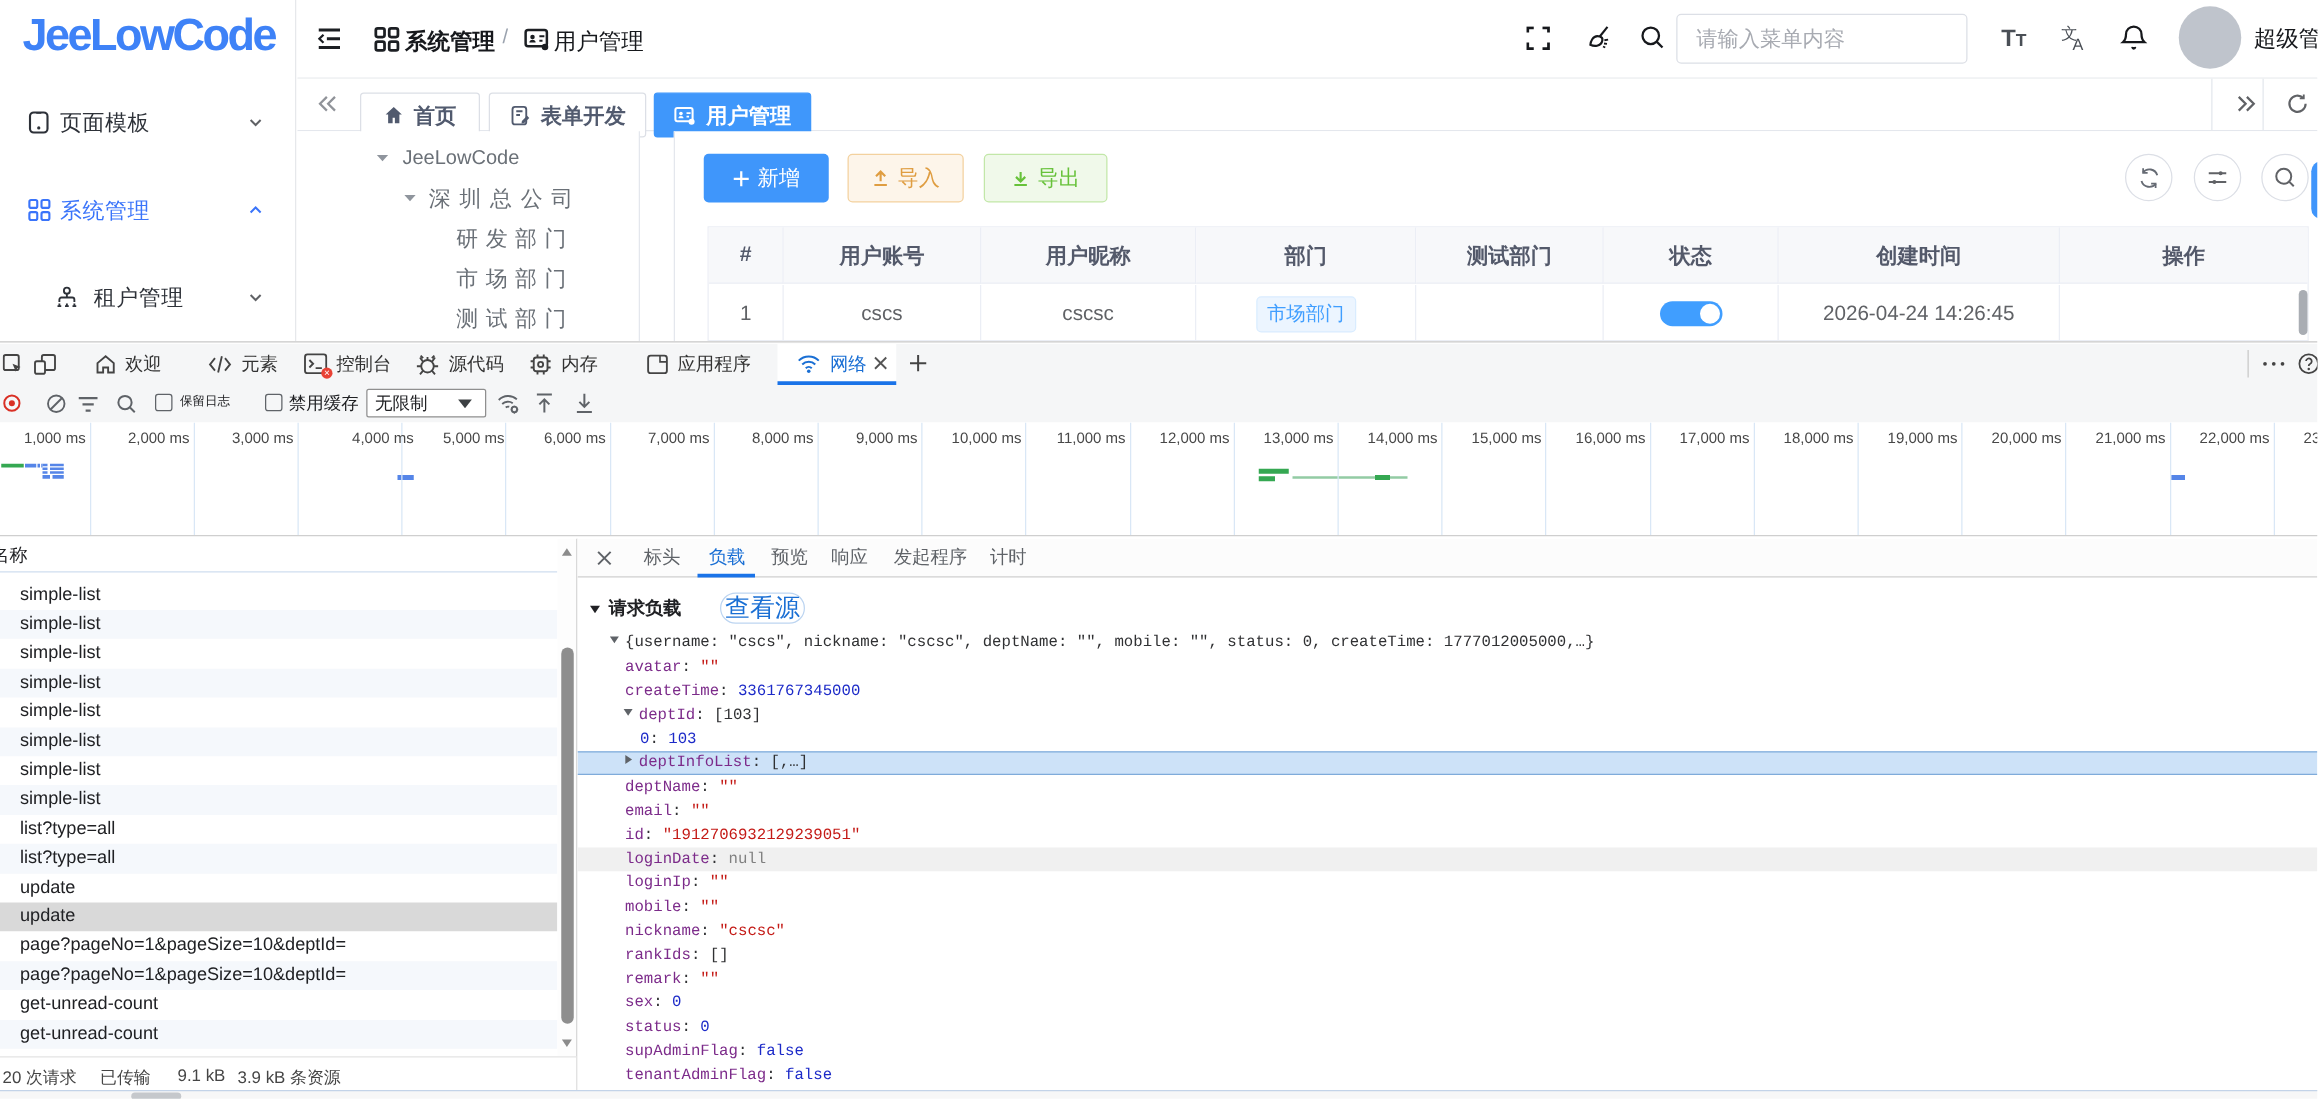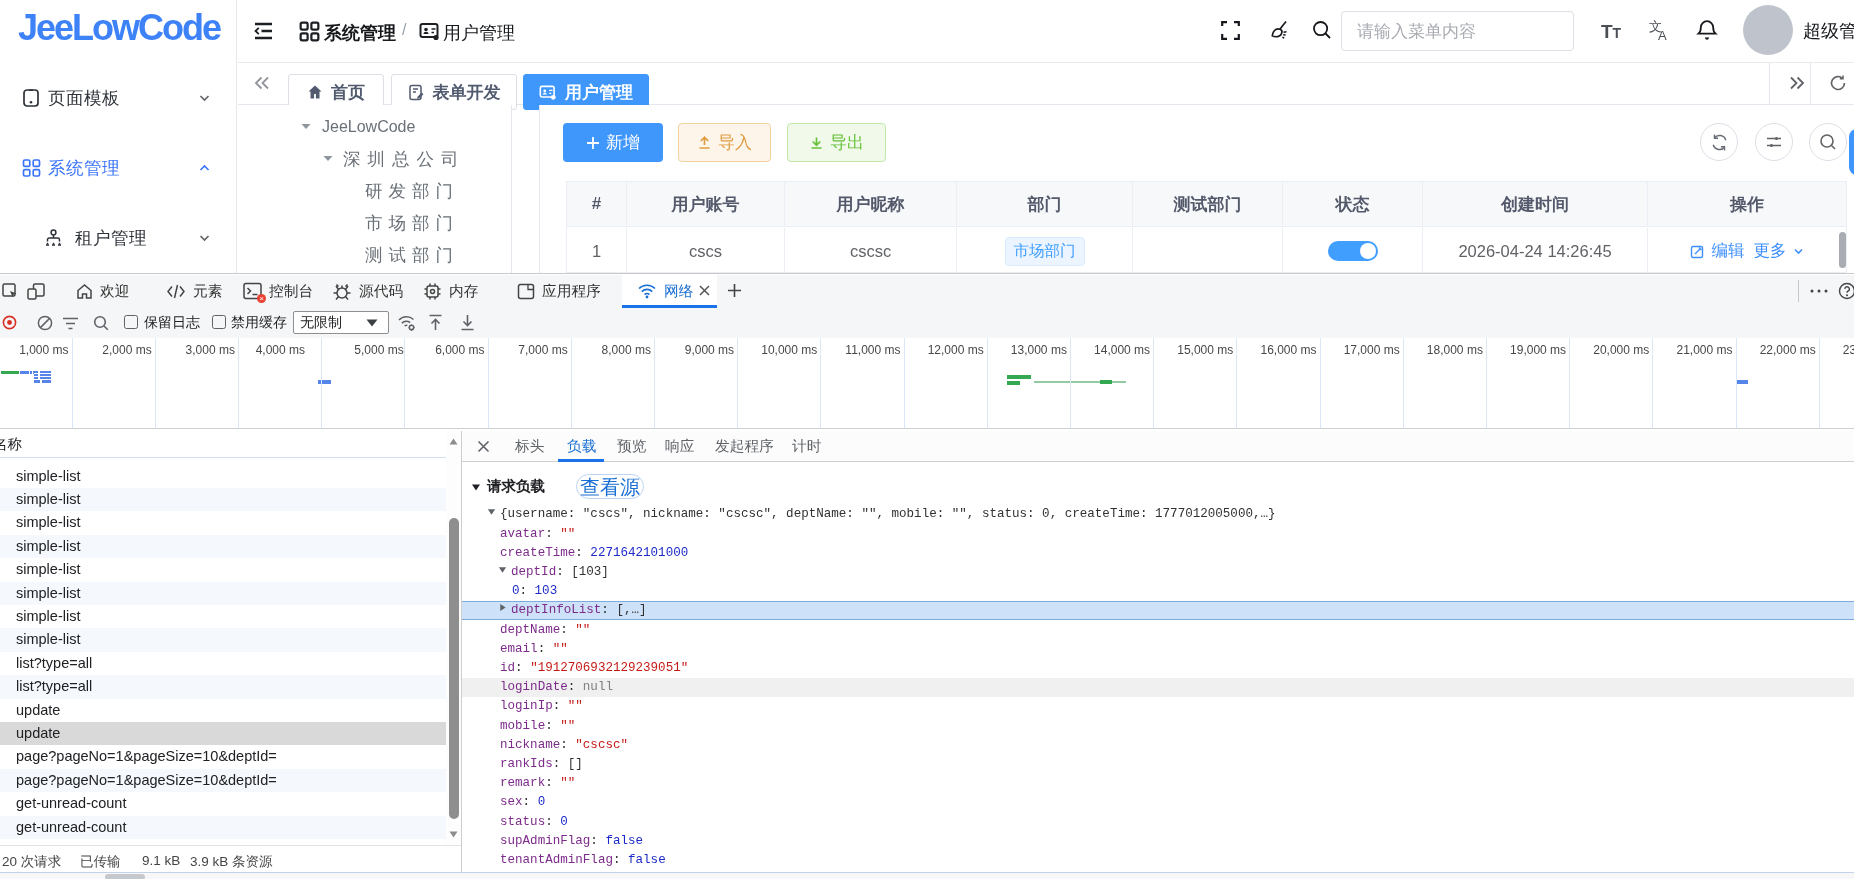--- a/index.html
+++ b/index.html
@@ -289,26 +289,20 @@
     <div class="td" style="left:390px;width:176px;">
         <span style="background:#ecf5ff;border:1px solid #d9ecff;border-radius:4px;color:#409eff;font-size:15.5px;padding:3px 8px;">市场部门</span>
       </div>
     <div class="td" style="left:566px;width:150px;"></div>
     <div class="td" style="left:716px;width:140px;">
         <span style="display:inline-block;width:50px;height:20px;background:#409eff;border-radius:10px;position:relative;">
           <span style="position:absolute;right:2px;top:2px;width:16px;height:16px;background:#fff;border-radius:50%;"></span>
         </span>
       </div>
     <div class="td" style="left:856px;width:225px;">2026-04-24 14:26:45</div>
-    <div class="td" style="left:1081px;width:198px;border-right:none;color:#3d8ffd;gap:6px;"><svg width="15" height="15" viewBox="0 0 15 15" fill="none" stroke="#3d8ffd" stroke-width="1.4">
-          <rect x="1.5" y="2.5" width="11" height="11" rx="1.5"></rect>
-          <path d="M5 10l5.5-5.5M9 3.5L11.5 6"></path>
-        </svg>编辑&nbsp; 更多<svg width="11" height="11" viewBox="0 0 11 11" fill="none" stroke="#3d8ffd" stroke-width="1.6">
-          <path d="M2 3.5l3.5 3.5L9 3.5"></path>
-        </svg></div>
   </div>
   <div class="abs" style="left:1299px;top:127px;width:7px;height:36px;background:#a9adb3;border-radius:4px;"></div>
   <div class="abs" style="left:1309px;top:24px;width:8px;height:46px;background:#3f95fb;border-radius:9px 0 0 9px;"></div>
 </div>
 
 <div id="devtools" class="abs">
 <div id="dt-tabs" class="abs">
   <span class="abs" style="left:2px;top:8px;">
         <svg width="17" height="17" viewBox="0 0 17 17" fill="none" stroke="#444" stroke-width="1.5">
           <rect x="1" y="1" width="12" height="12" rx="1.5"></rect>
@@ -397,21 +391,21 @@
           <path d="M1 1.5h15M4 6.5h9M6.5 11.5h4"></path>
         </svg>
       </span>
   <span class="abs" style="left:93px;top:7px;">
         <svg width="16" height="16" viewBox="0 0 16 16" fill="none" stroke="#5f6368" stroke-width="1.6">
           <circle cx="7" cy="7" r="5.3"></circle>
           <path d="M11 11l3.8 3.8"></path>
         </svg>
       </span>
   <span class="abs" style="left:124px;top:7px;width:14px;height:14px;border:1.6px solid #5f6368;border-radius:2.5px;"></span>
-  <span class="abs" style="left:144px;top:6px;font-size:14px;color:#202124;">保留日志</span>
+  <span class="abs" style="left:144px;top:6px;font-size:10px;color:#202124;">保留日志</span>
   <span class="abs" style="left:212px;top:7px;width:14px;height:14px;border:1.6px solid #5f6368;border-radius:2.5px;"></span>
   <span class="abs" style="left:231px;top:6px;font-size:14px;color:#202124;">禁用缓存</span>
   <span class="abs" style="left:293px;top:3px;width:96px;height:23px;border:1px solid #8f8f8f;border-radius:2px;background:#fff;"></span>
   <span class="abs" style="left:300px;top:6px;font-size:14px;color:#202124;">无限制</span>
   <span class="abs" style="left:366px;top:11px;">
         <svg width="12" height="8" viewBox="0 0 12 8">
           <path d="M0.5 0.5h11L6 7.5z" fill="#3c4043"></path>
         </svg>
       </span>
   <span class="abs" style="left:397px;top:6px;">
@@ -453,21 +447,21 @@
   <div class="abs" style="left:1034px;top:43px;width:92px;height:2px;background:#93cba4;"></div>
   <div class="abs" style="left:1100px;top:42px;width:12px;height:4px;background:#35a852;"></div>
   <div class="abs" style="left:1737px;top:42px;width:11px;height:4px;background:#5585e8;"></div>
 <div class="gl" style="left: 71.5px;"></div>
       <div class="tlabel" style="width: 80px; text-align: right; left: -11.5px;">1,000 ms</div>
       <div class="gl" style="left: 154.7px;"></div>
       <div class="tlabel" style="width: 80px; text-align: right; left: 71.7px;">2,000 ms</div>
       <div class="gl" style="left: 237.9px;"></div>
       <div class="tlabel" style="width: 80px; text-align: right; left: 154.9px;">3,000 ms</div>
       <div class="gl" style="left: 321.1px;"></div>
-      <div class="tlabel" style="width: 80px; text-align: right; left: 225px;">4,000 ms</div>
+      <div class="tlabel" style="width: 80px; text-align: right; left: 251px;">4,000 ms</div>
       <div class="gl" style="left: 404.3px;"></div>
       <div class="tlabel" style="width: 80px; text-align: center; left: 327px; padding-left: 24px;">5,000 ms</div>
       <div class="gl" style="left: 487.5px;"></div>
       <div class="tlabel" style="width: 80px; text-align: right; left: 404.5px;">6,000 ms</div>
       <div class="gl" style="left: 570.7px;"></div>
       <div class="tlabel" style="width: 80px; text-align: right; left: 487.7px;">7,000 ms</div>
       <div class="gl" style="left: 653.9px;"></div>
       <div class="tlabel" style="width: 80px; text-align: right; left: 570.9px;">8,000 ms</div>
       <div class="gl" style="left: 737.1px;"></div>
       <div class="tlabel" style="width: 80px; text-align: right; left: 654.1px;">9,000 ms</div>
@@ -566,21 +560,21 @@
               <path d="M1 2.5h8L5 8.5z" fill="#202124"></path>
             </svg>
           </span>
           <span style="position:absolute;left:25px;top:3px;font-size:14.5px;font-weight:bold;color:#202124;">请求负载</span>
           <span style="position:absolute;left:114px;top:0;width:68px;height:25px;border:1px solid #bdd5f1;border-radius:13px;color:#1a6fd4;font-size:20px;text-align:center;line-height:25px;">查看源</span>
         </div>
         <div class="jrow mono" style="top: 74.4px; padding-left: 25px;"><svg width="9" height="9" viewBox="0 0 10 10" style="display:inline-block;vertical-align:1px;margin-right:4px;">
             <path d="M1 2.5h8L5 8.5z" fill="#5f6368"></path>
           </svg>{username: "cscs", nickname: "cscsc", deptName: "", mobile: "", status: 0, createTime: 1777012005000,…}</div>
         <div class="jrow mono" style="top: 93.6px; padding-left: 38px;"><span class="key">avatar</span>: <span class="str">""</span></div>
-        <div class="jrow mono" style="top: 112.8px; padding-left: 38px;"><span class="key">createTime</span>: <span class="num">2271642101000</span></div>
+        <div class="jrow mono" style="top: 112.8px; padding-left: 38px;"><span class="key">createTime</span>: <span class="num">3361767345000</span></div>
         <div class="jrow mono" style="top: 132px; padding-left: 36px;"><svg width="9" height="9" viewBox="0 0 10 10" style="display:inline-block;vertical-align:1px;margin-right:4px;">
             <path d="M1 2.5h8L5 8.5z" fill="#5f6368"></path>
           </svg><span class="key">deptId</span>: [103]</div>
         <div class="jrow mono" style="top: 151.2px; padding-left: 50px;"><span class="num">0</span>: <span class="num">103</span></div>
         <div class="jrow mono" style="top: 170.4px; background: rgb(205, 226, 248); border-top: 1px solid rgb(127, 171, 218); border-bottom: 1px solid rgb(127, 171, 218); height: 19px; line-height: 17px; padding-left: 36px;"><svg width="9" height="9" viewBox="0 0 10 10" style="display:inline-block;vertical-align:1px;margin-right:4px;">
             <path d="M2.5 1l6 4-6 4z" fill="#5f6368"></path>
           </svg><span class="key">deptInfoList</span>: [,…]</div>
         <div class="jrow mono" style="top: 189.6px; padding-left: 38px;"><span class="key">deptName</span>: <span class="str">""</span></div>
         <div class="jrow mono" style="top: 208.8px; padding-left: 38px;"><span class="key">email</span>: <span class="str">""</span></div>
         <div class="jrow mono" style="top: 228px; padding-left: 38px;"><span class="key">id</span>: <span class="str">"1912706932129239051"</span></div>

